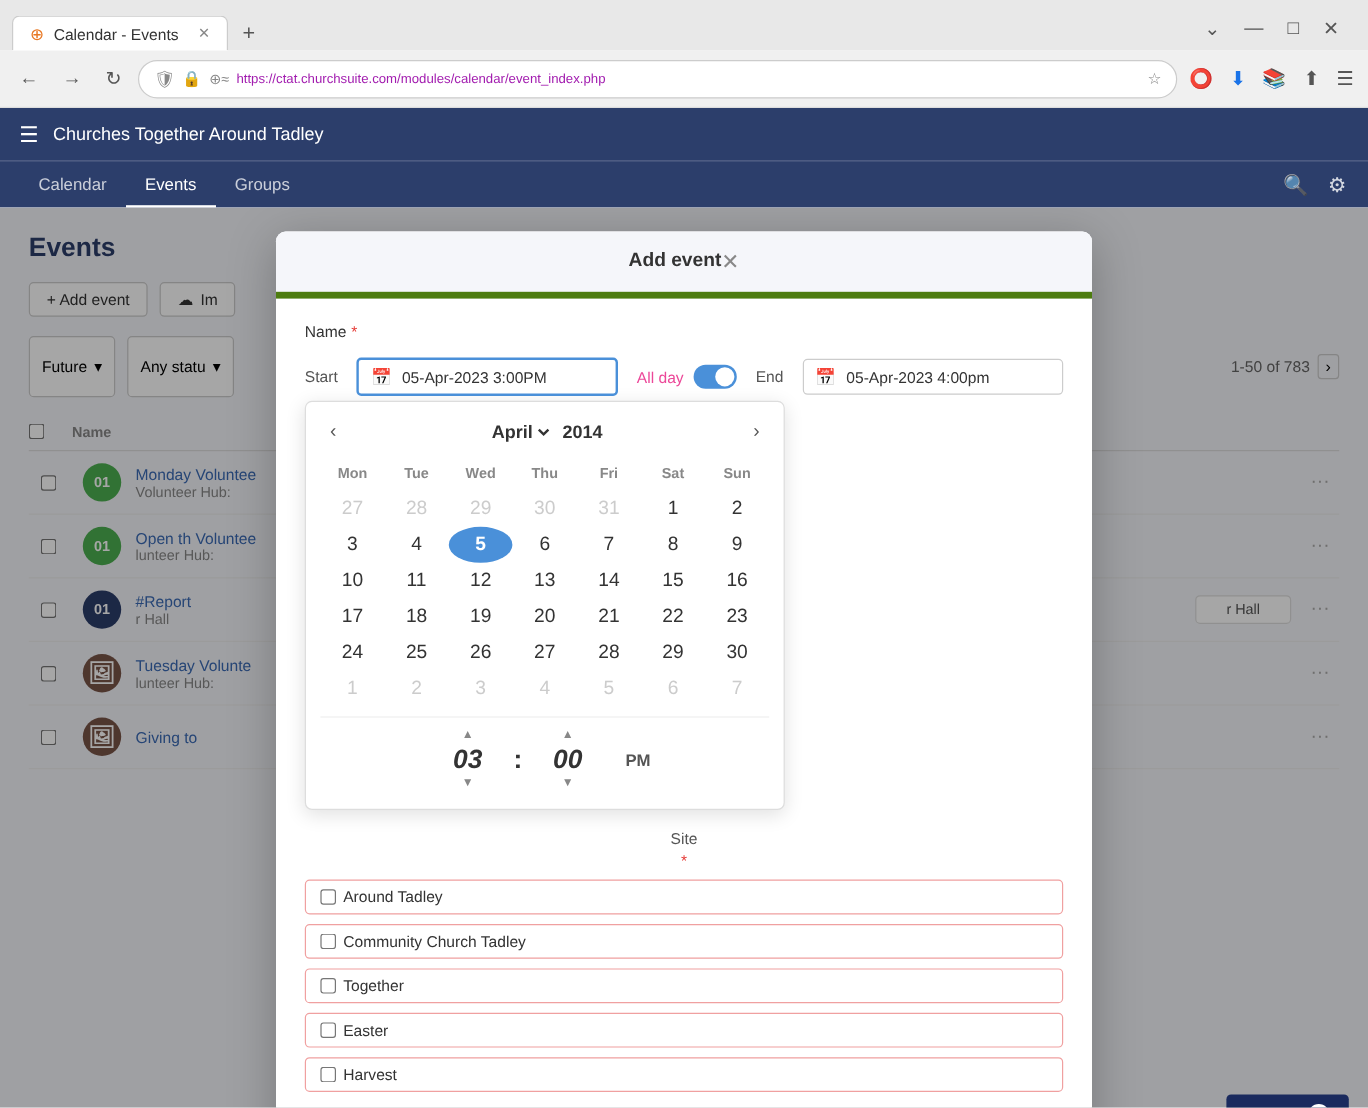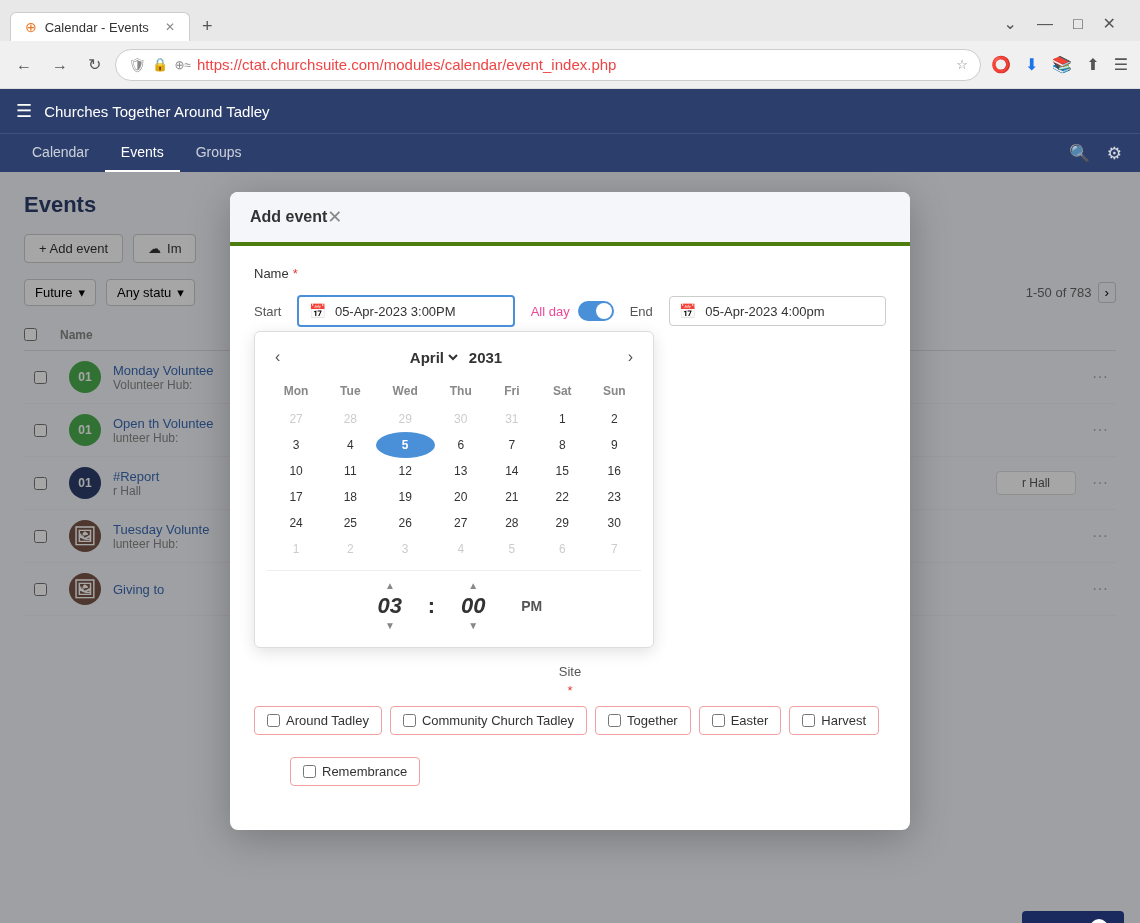--- a/index.html
+++ b/index.html
@@ -8,21 +8,21 @@
     
     .browser-chrome { background: #f9f9f9; width: 100%; }
     .browser-toolbar { display: flex; align-items: center; padding: 6px 10px; background: #f0f0f0; border-bottom: 1px solid #ddd; height: 48px; gap: 8px; }
     .browser-nav-btn { background: none; border: none; cursor: pointer; color: #555; font-size: 16px; padding: 4px 6px; }
     .browser-tab-bar { display: flex; align-items: flex-end; padding: 6px 10px 0; background: #e8e8e8; gap: 4px; }
     .browser-tab { background: #fff; border: 1px solid #ccc; border-bottom: none; border-radius: 6px 6px 0 0; padding: 6px 14px; display: flex; align-items: center; gap: 8px; font-size: 13px; color: #333; min-width: 180px; }
     .browser-tab-icon { color: #e87722; font-size: 14px; }
     .browser-tab-close { margin-left: auto; color: #888; cursor: pointer; font-size: 12px; }
     .browser-new-tab { background: none; border: none; font-size: 18px; cursor: pointer; color: #555; padding: 4px 8px; }
     .browser-address-bar { flex: 1; background: #fff; border: 1px solid #ccc; border-radius: 20px; padding: 4px 12px; display: flex; align-items: center; gap: 6px; font-size: 13px; color: #333; height: 32px; }
-    .browser-address-text { flex: 1; font-size: 15px; color: #ef4444; }
+    .browser-address-text { flex: 1; font-size: 11px; color: #a21caf; }
     .browser-icons { display: flex; gap: 10px; color: #555; font-size: 16px; }
     .browser-icon-btn { background: none; border: none; cursor: pointer; color: #555; font-size: 16px; padding: 2px; }
 
     
     .app-header { background: #2c3e6b; color: white; padding: 0 16px; height: 44px; display: flex; align-items: center; gap: 12px; }
     .app-header-menu { font-size: 18px; cursor: pointer; }
     .app-header-title { font-size: 15px; font-weight: 500; }
 
     
     .app-nav { background: #2c3e6b; display: flex; align-items: center; padding: 0 16px; border-top: 1px solid rgba(255,255,255,0.1); }
@@ -33,42 +33,42 @@
     
     .main-content { background: #f5f6fa; height: calc(923px - 48px - 44px - 42px); position: relative; overflow: hidden; }
 
     
     .events-section { padding: 20px 24px; }
     .events-title { font-size: 22px; font-weight: 600; color: #2c3e6b; margin-bottom: 16px; }
     .events-actions { display: flex; gap: 10px; margin-bottom: 16px; }
     .btn-add-event { background: #fff; border: 1px solid #ccc; border-radius: 4px; padding: 6px 14px; font-size: 13px; cursor: pointer; color: #333; display: flex; align-items: center; gap: 6px; }
     .btn-import { background: #fff; border: 1px solid #ccc; border-radius: 4px; padding: 6px 14px; font-size: 13px; cursor: pointer; color: #333; display: flex; align-items: center; gap: 6px; }
     .events-filters { display: flex; gap: 10px; margin-bottom: 16px; align-items: center; }
-    .filter-dropdown { background: #fff; border: 1px solid #ccc; border-radius: 4px; padding: 5px 10px; font-size: 13px; cursor: pointer; display: flex; align-items: center; gap: 6px; }
+    .filter-dropdown { background: #fff; border: 1px solid #ccc; border-radius: 4px; padding: 17px 10px; font-size: 13px; cursor: pointer; display: flex; align-items: center; gap: 6px; }
     .pagination-info { margin-left: auto; font-size: 13px; color: #666; display: flex; align-items: center; gap: 6px; }
 
     
     .events-table { width: 100%; }
     .events-table-header { display: flex; padding: 6px 0; border-bottom: 1px solid #ddd; font-size: 12px; color: #888; font-weight: 600; }
     .events-table-header .col-check { width: 36px; }
     .events-table-header .col-name { flex: 1; }
     .event-row { display: flex; align-items: center; padding: 10px 0; border-bottom: 1px solid #eee; gap: 12px; }
     .event-row input[type=checkbox] { margin: 0 10px; }
     .event-badge { width: 32px; height: 32px; border-radius: 50%; display: flex; align-items: center; justify-content: center; color: white; font-size: 12px; font-weight: bold; flex-shrink: 0; }
     .event-info { flex: 1; }
     .event-name { font-size: 13px; color: #3b6bb5; cursor: pointer; }
     .event-sub { font-size: 12px; color: #888; }
     .event-more { color: #aaa; font-size: 16px; cursor: pointer; margin-right: 8px; }
 
     
     .overlay { position: absolute; top: 0; left: 0; width: 100%; height: 100%; background: rgba(0,0,0,0.35); z-index: 100; }
 
     
     .modal { position: absolute; top: 20px; left: 50%; transform: translateX(-50%); width: 680px; background: #fff; border-radius: 8px; box-shadow: 0 8px 40px rgba(0,0,0,0.25); z-index: 200; padding-bottom: 24px; }
-    .modal-header { background: #f5f6fa; padding: 14px 20px; border-radius: 8px 8px 0 0; display: flex; align-items: center; justify-content: flex-start; border-bottom: 4px solid #4d7c0f; }
+    .modal-header { background: #f5f6fa; padding: 14px 20px; border-radius: 8px 8px 0 0; display: flex; align-items: center; justify-content: center; border-bottom: 6px solid #4d7c0f; }
     .modal-title { font-size: 16px; font-weight: 600; color: #333; }
     .modal-close { background: none; border: none; cursor: pointer; color: #888; font-size: 18px; }
     .modal-body { padding: 20px 24px; }
     .form-label { font-size: 13px; color: #333; margin-bottom: 6px; display: flex; align-items: center; gap: 4px; }
     .required { color: #e53935; }
     .form-input { width: 100%; border: 1px solid #ccc; border-radius: 4px; padding: 8px 12px; font-size: 14px; color: #333; outline: none; }
 
     .date-row { display: flex; align-items: center; gap: 16px; margin-top: 14px; }
     .date-label { font-size: 13px; color: #555; }
     .all-day-group { display: flex; align-items: center; gap: 8px; font-size: 13px; color: #ec4899; }
@@ -80,35 +80,35 @@
     .date-val { font-size: 13px; color: #333; }
 
     
     .calendar-dropdown { background: #fff; border: 1px solid #ddd; border-radius: 6px; box-shadow: 0 4px 16px rgba(0,0,0,0.12); width: 400px; margin-top: 4px; padding: 12px; }
     .cal-nav { display: flex; align-items: center; justify-content: space-between; margin-bottom: 10px; }
     .cal-nav-btn { background: none; border: none; cursor: pointer; font-size: 16px; color: #555; padding: 4px 8px; }
     .cal-month-year { display: flex; align-items: center; gap: 8px; font-size: 15px; font-weight: 600; color: #333; }
     .cal-month-dropdown { border: none; background: none; font-size: 15px; font-weight: 600; cursor: pointer; color: #333; }
     .cal-grid { width: 100%; border-collapse: collapse; }
     .cal-grid th { font-size: 12px; color: #888; font-weight: 600; text-align: center; padding: 4px 0 8px; }
-    .cal-grid td { text-align: center; padding: 6px 4px; font-size: 12px; color: #333; cursor: pointer; border-radius: 50%; }
+    .cal-grid td { text-align: center; padding: 6px 4px; font-size: 16px; color: #333; cursor: pointer; border-radius: 50%; }
     .cal-grid td.other-month { color: #ccc; }
     .cal-grid td.selected { background: #4a90d9; color: white; border-radius: 50%; font-weight: bold; }
 
     
     .time-picker { display: flex; align-items: center; justify-content: center; gap: 4px; padding: 10px 0 4px; border-top: 1px solid #eee; margin-top: 8px; }
     .time-spinner { display: flex; flex-direction: column; align-items: center; gap: 2px; }
     .time-val { font-size: 22px; font-weight: 600; color: #333; width: 60px; text-align: center; border: none; background: none; outline: none; font-style: italic; }
     .time-arrow { background: none; border: none; cursor: pointer; color: #888; font-size: 10px; line-height: 1; }
     .time-colon { font-size: 22px; font-weight: 600; color: #333; margin: 0 4px; }
     .time-ampm { font-size: 14px; color: #555; cursor: pointer; font-weight: 600; padding: 4px 6px; margin-left: 8px; }
 
     
     .site-label { font-size: 13px; color: #555; margin-top: 16px; margin-bottom: 8px; display: flex; align-items: center; gap: 4px; flex-direction: column; }
-    .site-options { display: flex; flex-wrap: wrap; gap: 8px; }
+    .site-options { display: flex; flex-wrap: wrap; gap: 8px; flex-direction: column; }
     .site-option { display: flex; align-items: center; gap: 6px; font-size: 13px; color: #333; border: 1px solid #f0a0a0; border-radius: 4px; padding: 6px 12px; cursor: pointer; background: #fff; }
     .site-option input[type=checkbox] { accent-color: #4a90d9; }
   </style>
 </head>
 <body>
 
 <div class="browser-chrome">
   <div class="browser-tab-bar">
     <div class="browser-tab">
       <span class="browser-tab-icon">⊕</span>
@@ -286,21 +286,21 @@
       </div>
 
       
       <div class="calendar-dropdown">
         <div class="cal-nav">
           <button class="cal-nav-btn">‹</button>
           <div class="cal-month-year">
             <select class="cal-month-dropdown">
               <option>April</option>
             </select>
-            <span>2031</span>
+            <span>2014</span>
           </div>
           <button class="cal-nav-btn">›</button>
         </div>
         <table class="cal-grid">
           <thead>
             <tr>
               <th>Mon</th>
               <th>Tue</th>
               <th>Wed</th>
               <th>Thu</th>

